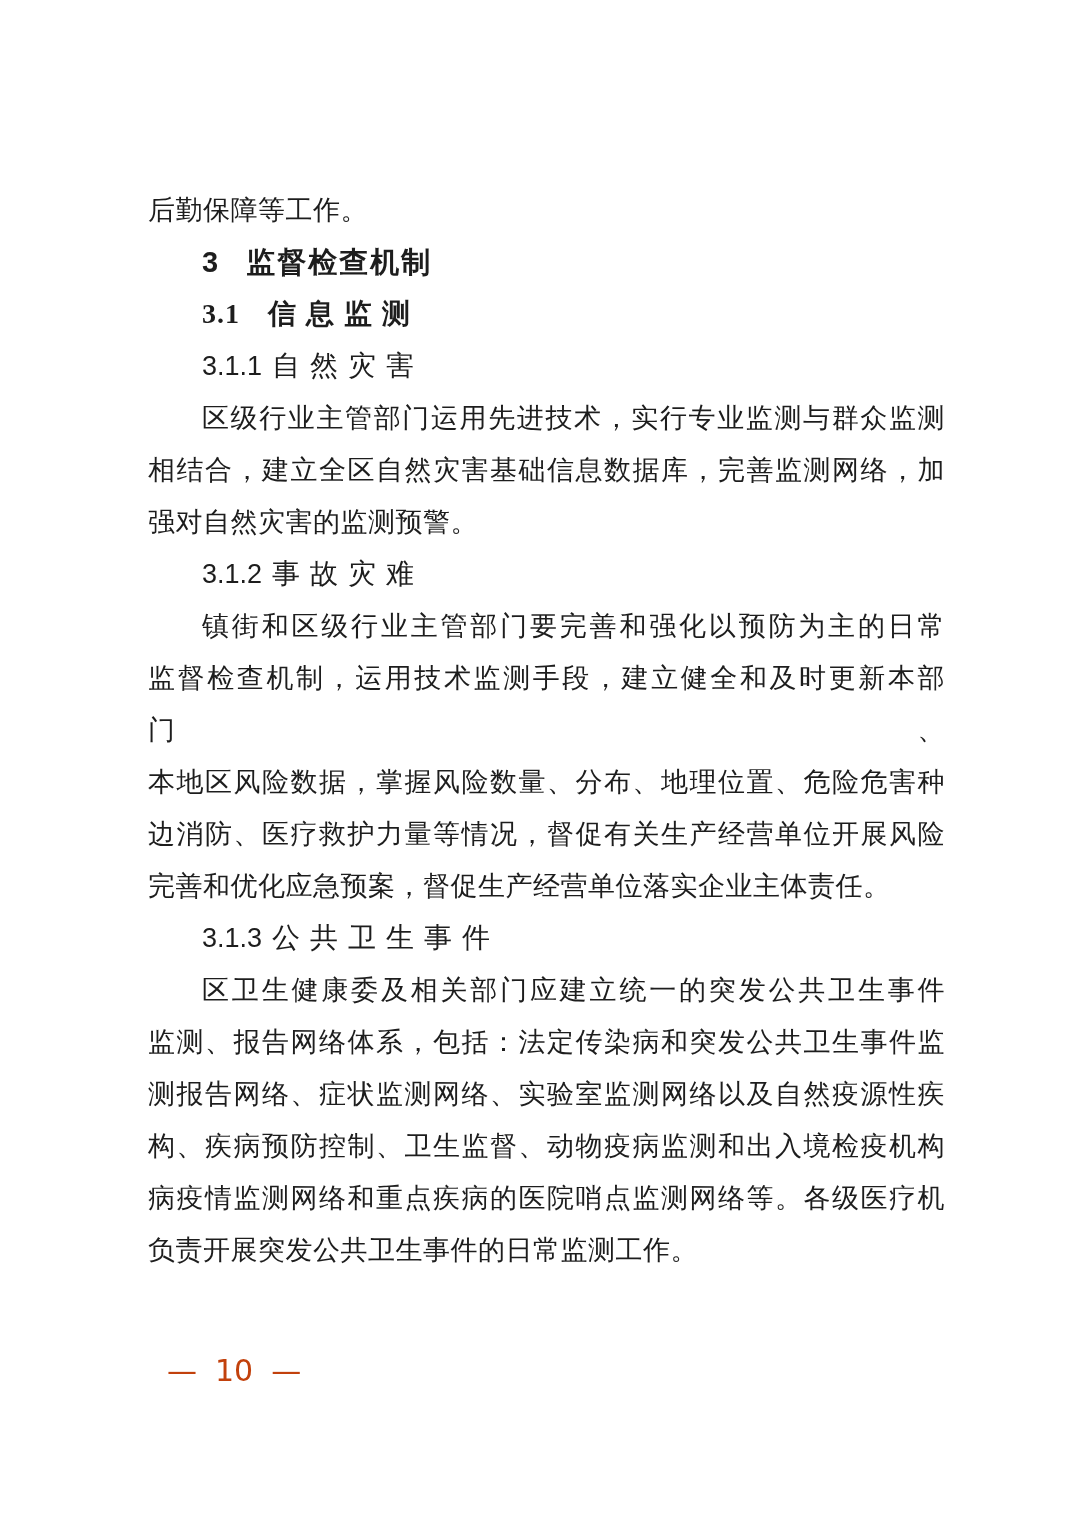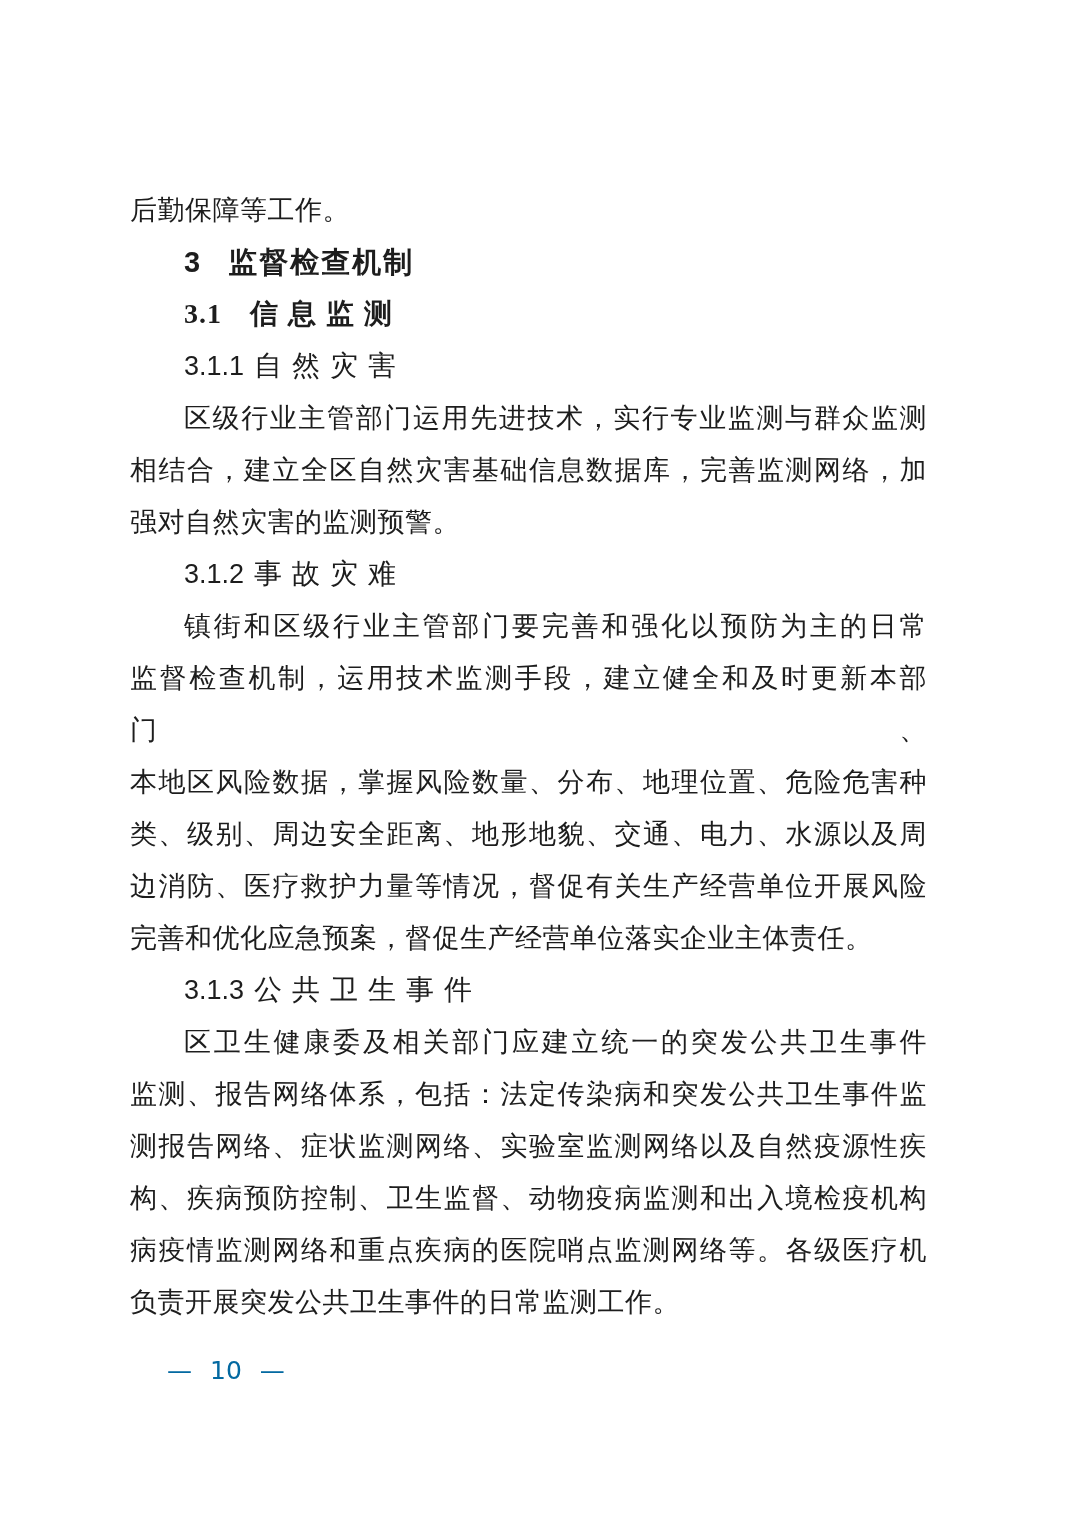--- a/index.html
+++ b/index.html
@@ -7,21 +7,21 @@
     position:relative;
     width:1074px;height:1520px;
     margin:0 auto;
     background:#ffffff;
     overflow:hidden;
     font-family:"Liberation Serif","DejaVu Serif",serif;
     color:#1d1d1d;
   }
   .content{
     position:absolute;
-    left:130px;top:184px;
+    left:148px;top:184px;
     width:797px;
   }
   .line{
     font-size:27px;
     line-height:52px;
     letter-spacing:0.5px;
     white-space:nowrap;
   }
   .fill{
     white-space:normal;
@@ -54,22 +54,22 @@
     font-size:28px;
     line-height:52px;
   }
   .h3x .num{ font-family:Liberation Sans, sans-serif; font-size:27px; margin-right:10px; }
   .h3x .ttl{ letter-spacing:10px;text-align:right; }
   .footer{
     position:absolute;
     left:167px;top:1345px;
     height:52px;line-height:52px;
     font-family:"DejaVu Sans","Liberation Sans",sans-serif;
-    font-size:25px;
-    color:#0369a1;
+    font-size:30px;
+    color:#c2410c;
   }
   .footer .dash{ letter-spacing:0; }
   .footer .num{ margin:0 18px; }
 </style>
 </head>
 <body>
 
 <div class="page">
   <div class="content">
 
@@ -91,21 +91,20 @@
     <div class="line fill">相结合，建立全区自然灾害基础信息数据库，完善监测网络，加</div>
     <div class="line">强对自然灾害的监测预警。</div>
 
     <div class="h3x">
       <span class="num">3.1.2</span><span class="ttl">事故灾难</span>
     </div>
 
     <div class="line fill indent">镇街和区级行业主管部门要完善和强化以预防为主的日常</div>
     <div class="line fill">监督检查机制，运用技术监测手段，建立健全和及时更新本部门、</div>
     <div class="line fill">本地区风险数据，掌握风险数量、分布、地理位置、危险危害种</div>
-    <div class="line fill">类、级别、周边安全距离、地形地貌、交通、电力、水源以及周</div>
     <div class="line fill">边消防、医疗救护力量等情况，督促有关生产经营单位开展风险</div>
     <div class="line">完善和优化应急预案，督促生产经营单位落实企业主体责任。</div>
 
     <div class="h3x">
       <span class="num">3.1.3</span><span class="ttl">公共卫生事件</span>
     </div>
 
     <div class="line fill indent">区卫生健康委及相关部门应建立统一的突发公共卫生事件</div>
     <div class="line fill">监测、报告网络体系，包括：法定传染病和突发公共卫生事件监</div>
     <div class="line fill">测报告网络、症状监测网络、实验室监测网络以及自然疫源性疾</div>

